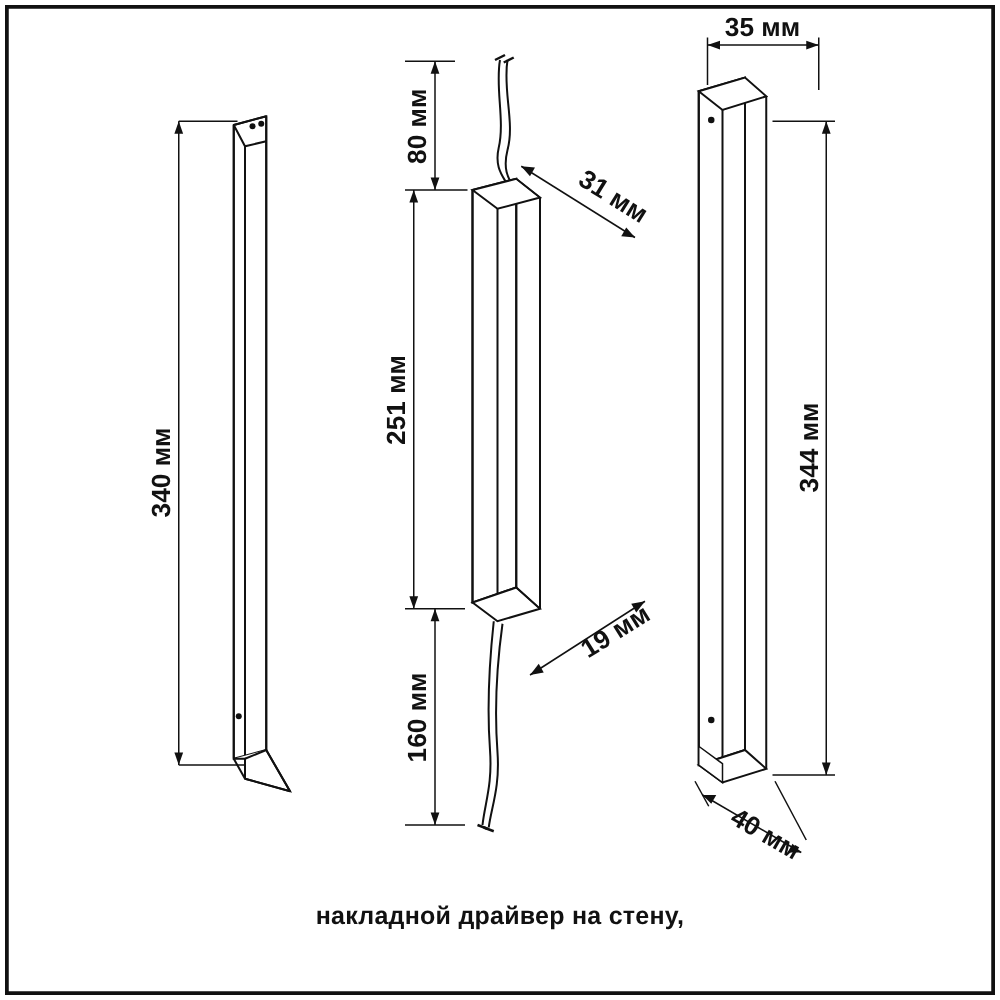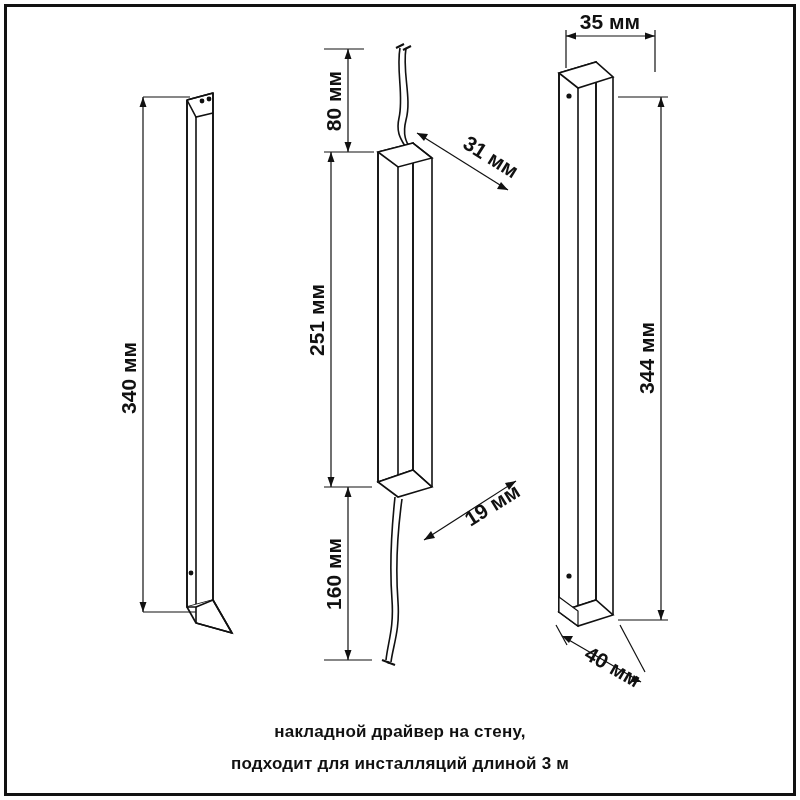--- a/index.html
+++ b/index.html
@@ -38,21 +38,21 @@
     font-size: 21px;
     font-weight: bold;
     fill: #111111;
   }
   .caption {
     position: absolute;
     left: 0;
     right: 0;
     text-align: center;
     font-family: "Liberation Sans", sans-serif;
-    font-size: 17px;
+    font-size: 20px;
     font-weight: bold;
     color: #111111;
     letter-spacing: 0.2px;
   }
   .caption.line1 { top: 722px; }
   .caption.line2 { top: 754px; }
 </style>
 </head>
 <body>
 
@@ -208,15 +208,14 @@
     <text class="dim-text" transform="translate(496,511) rotate(-32)" text-anchor="middle">19 мм</text>
 
     <text class="dim-text" x="610" y="29" text-anchor="middle">35 мм</text>
 
     <text class="dim-text" transform="translate(654,358) rotate(-90)" text-anchor="middle">344 мм</text>
 
     <text class="dim-text" transform="translate(609,673) rotate(30)" text-anchor="middle">40 мм</text>
   </svg>
 
   <div class="caption line1">накладной драйвер на стену,</div>
-  <div class="caption line2">подходит для инсталляций длиной 3 м</div>
 
 </div>
 
 </body></html>

